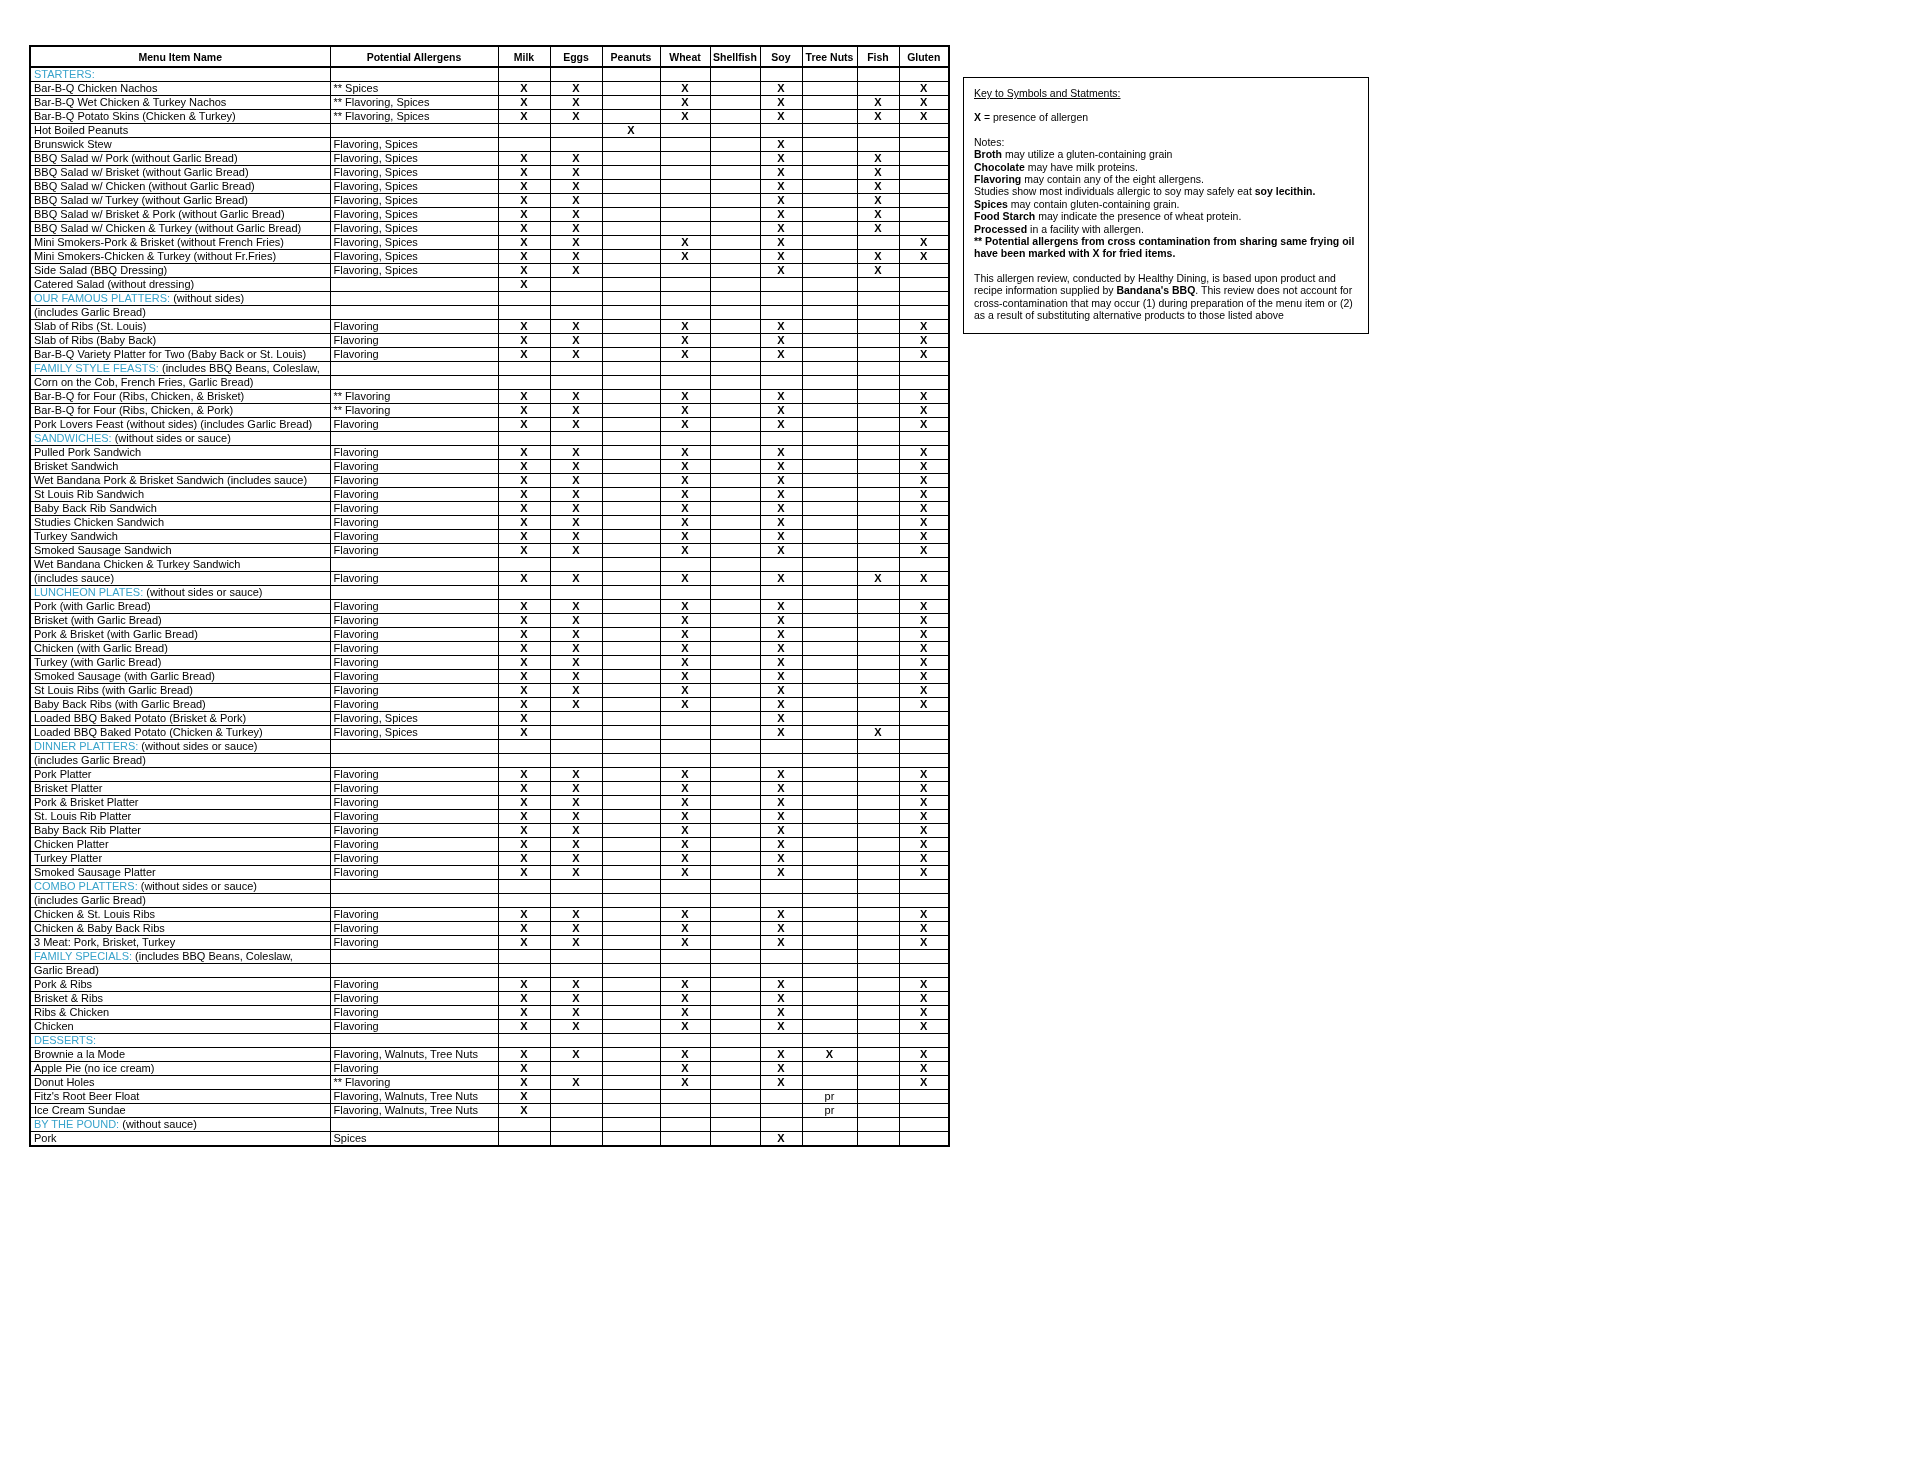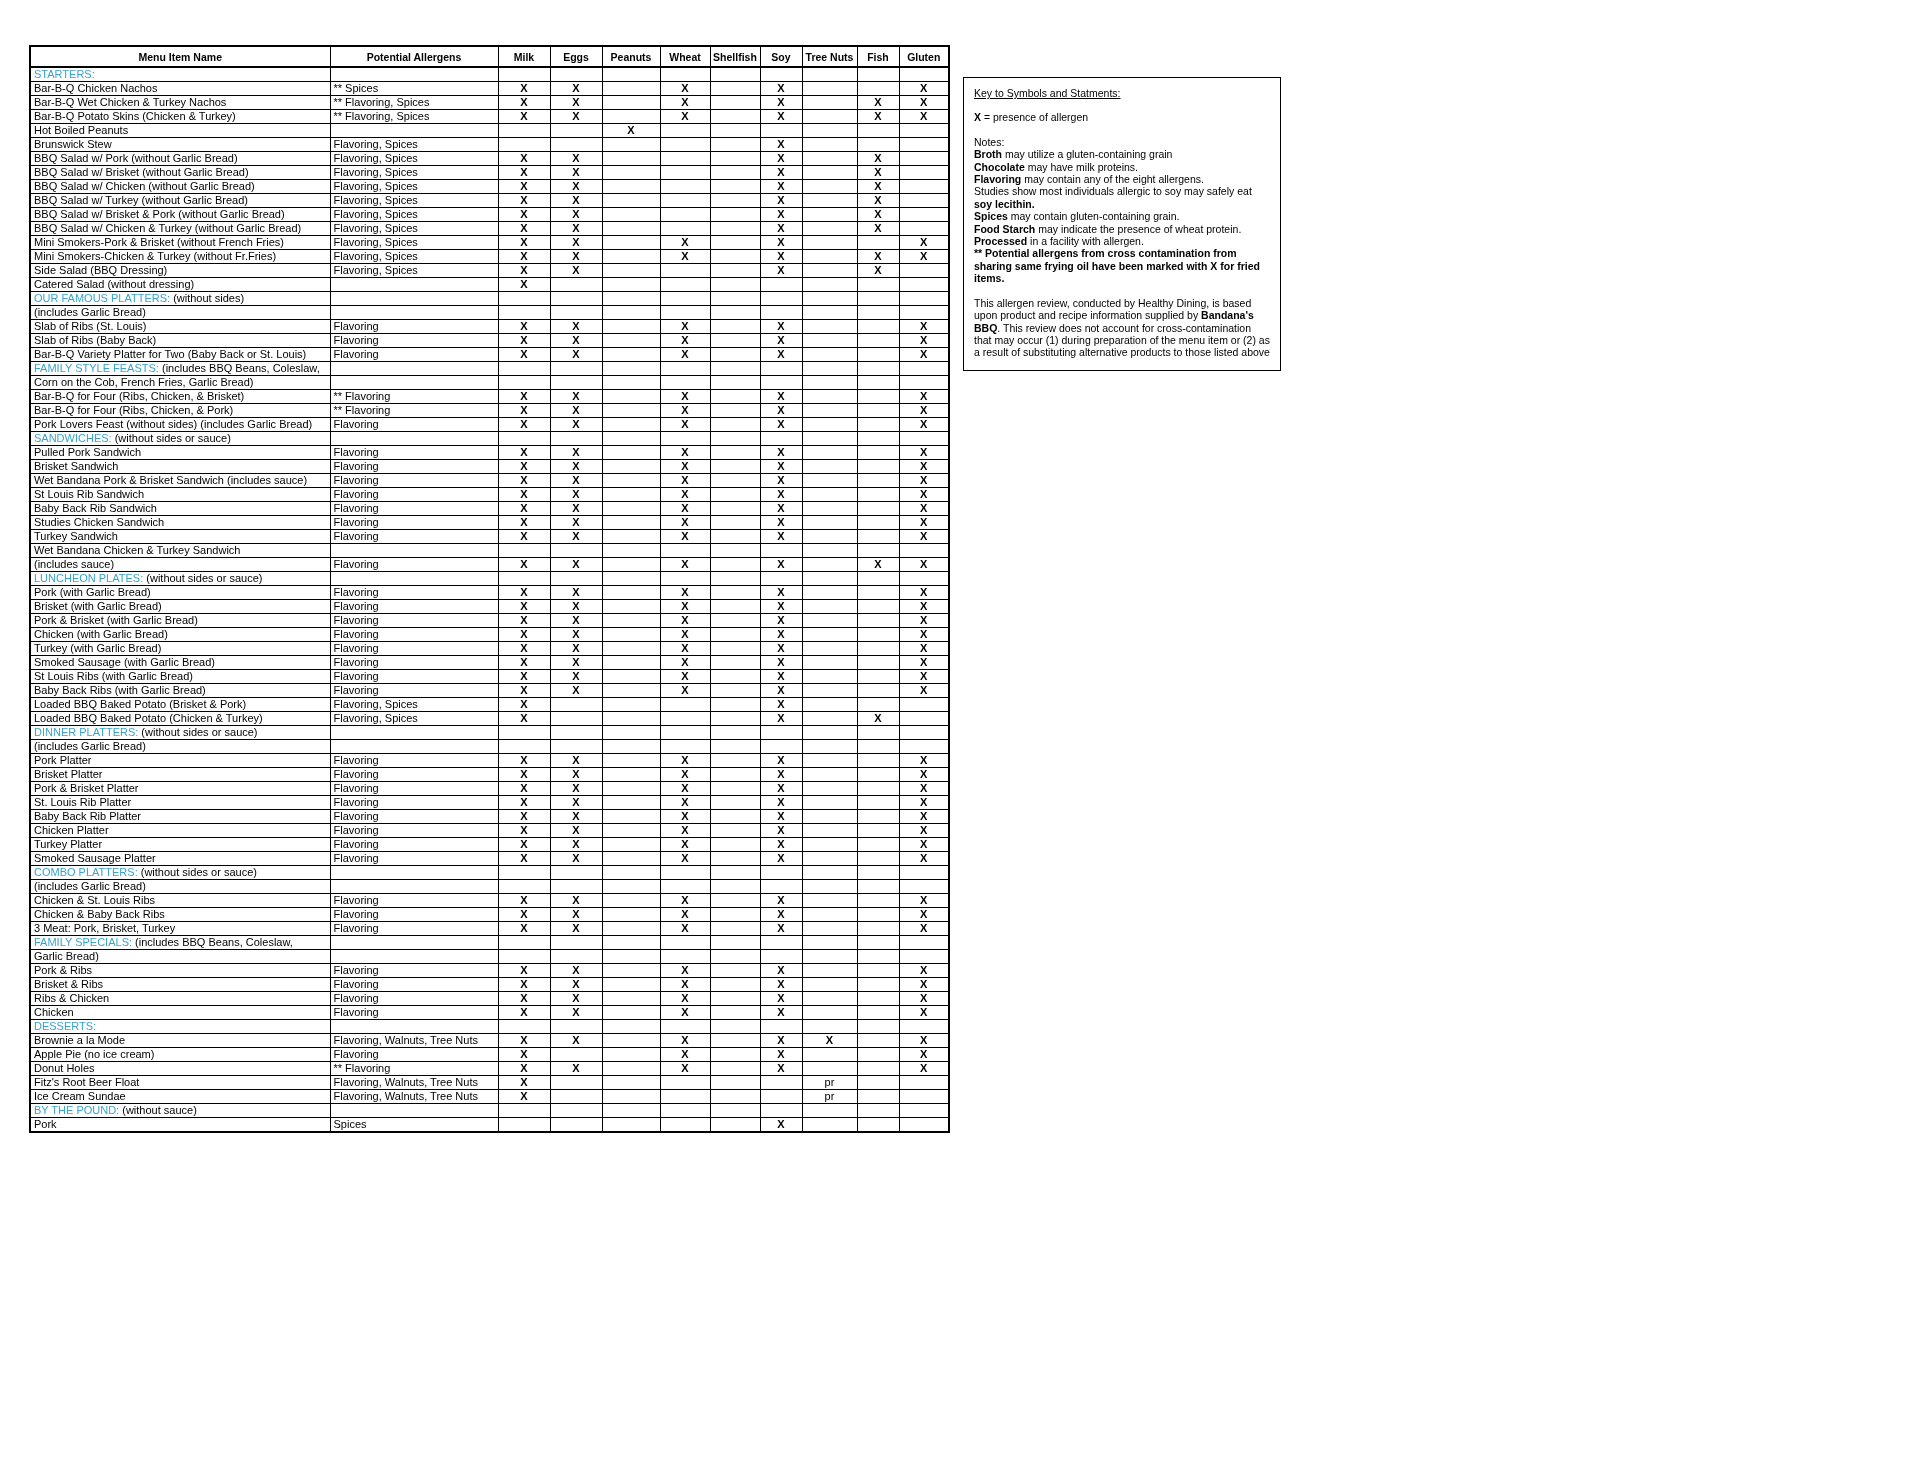--- a/index.html
+++ b/index.html
@@ -26,21 +26,21 @@
   .allergen-table td {
     border: 1px solid #000;
     font-size: 11px; height: 13px; line-height: 13px;
     padding: 0 3px; white-space: nowrap; overflow: hidden;
     background: #fff;
   }
   td.mark { text-align: center; font-weight: bold; padding: 0; }
   td.mark.pr { font-weight: normal; margin-left: 20px; }
   .section-label { color: var(--section-color, #38A3CB); text-align: right; }
   .key-panel {
-    position: absolute; left: 963px; top: 77px; width: 318px;
+    position: absolute; left: 963px; top: 77px; width: 406px;
     border: 1px solid #000; background: #fff;
     padding: 9px 10px 11px 10px;
     font-size: 10.5px; line-height: 12.4px;
   }
   .key-title { text-decoration: underline; }
   .key-blank { height: 12px; }
   .key-line { min-height: 12px; }
   .b { font-weight: bold; }
 </style>
 </head>
@@ -513,20 +513,33 @@
           <td class="mark">X</td>
           <td class="mark"></td>
           <td class="mark">X</td>
           <td class="mark"></td>
           <td class="mark">X</td>
           <td class="mark"></td>
           <td class="mark"></td>
           <td class="mark">X</td>
         </tr>
         <tr>
+          <td>Smoked Sausage Sandwich</td>
+          <td>Flavoring</td>
+          <td class="mark">X</td>
+          <td class="mark">X</td>
+          <td class="mark"></td>
+          <td class="mark">X</td>
+          <td class="mark"></td>
+          <td class="mark">X</td>
+          <td class="mark"></td>
+          <td class="mark"></td>
+          <td class="mark">X</td>
+        </tr>
+        <tr>
           <td>Wet Bandana Chicken &amp; Turkey Sandwich</td>
           <td></td>
           <td class="mark"></td>
           <td class="mark"></td>
           <td class="mark"></td>
           <td class="mark"></td>
           <td class="mark"></td>
           <td class="mark"></td>
           <td class="mark"></td>
           <td class="mark"></td>

